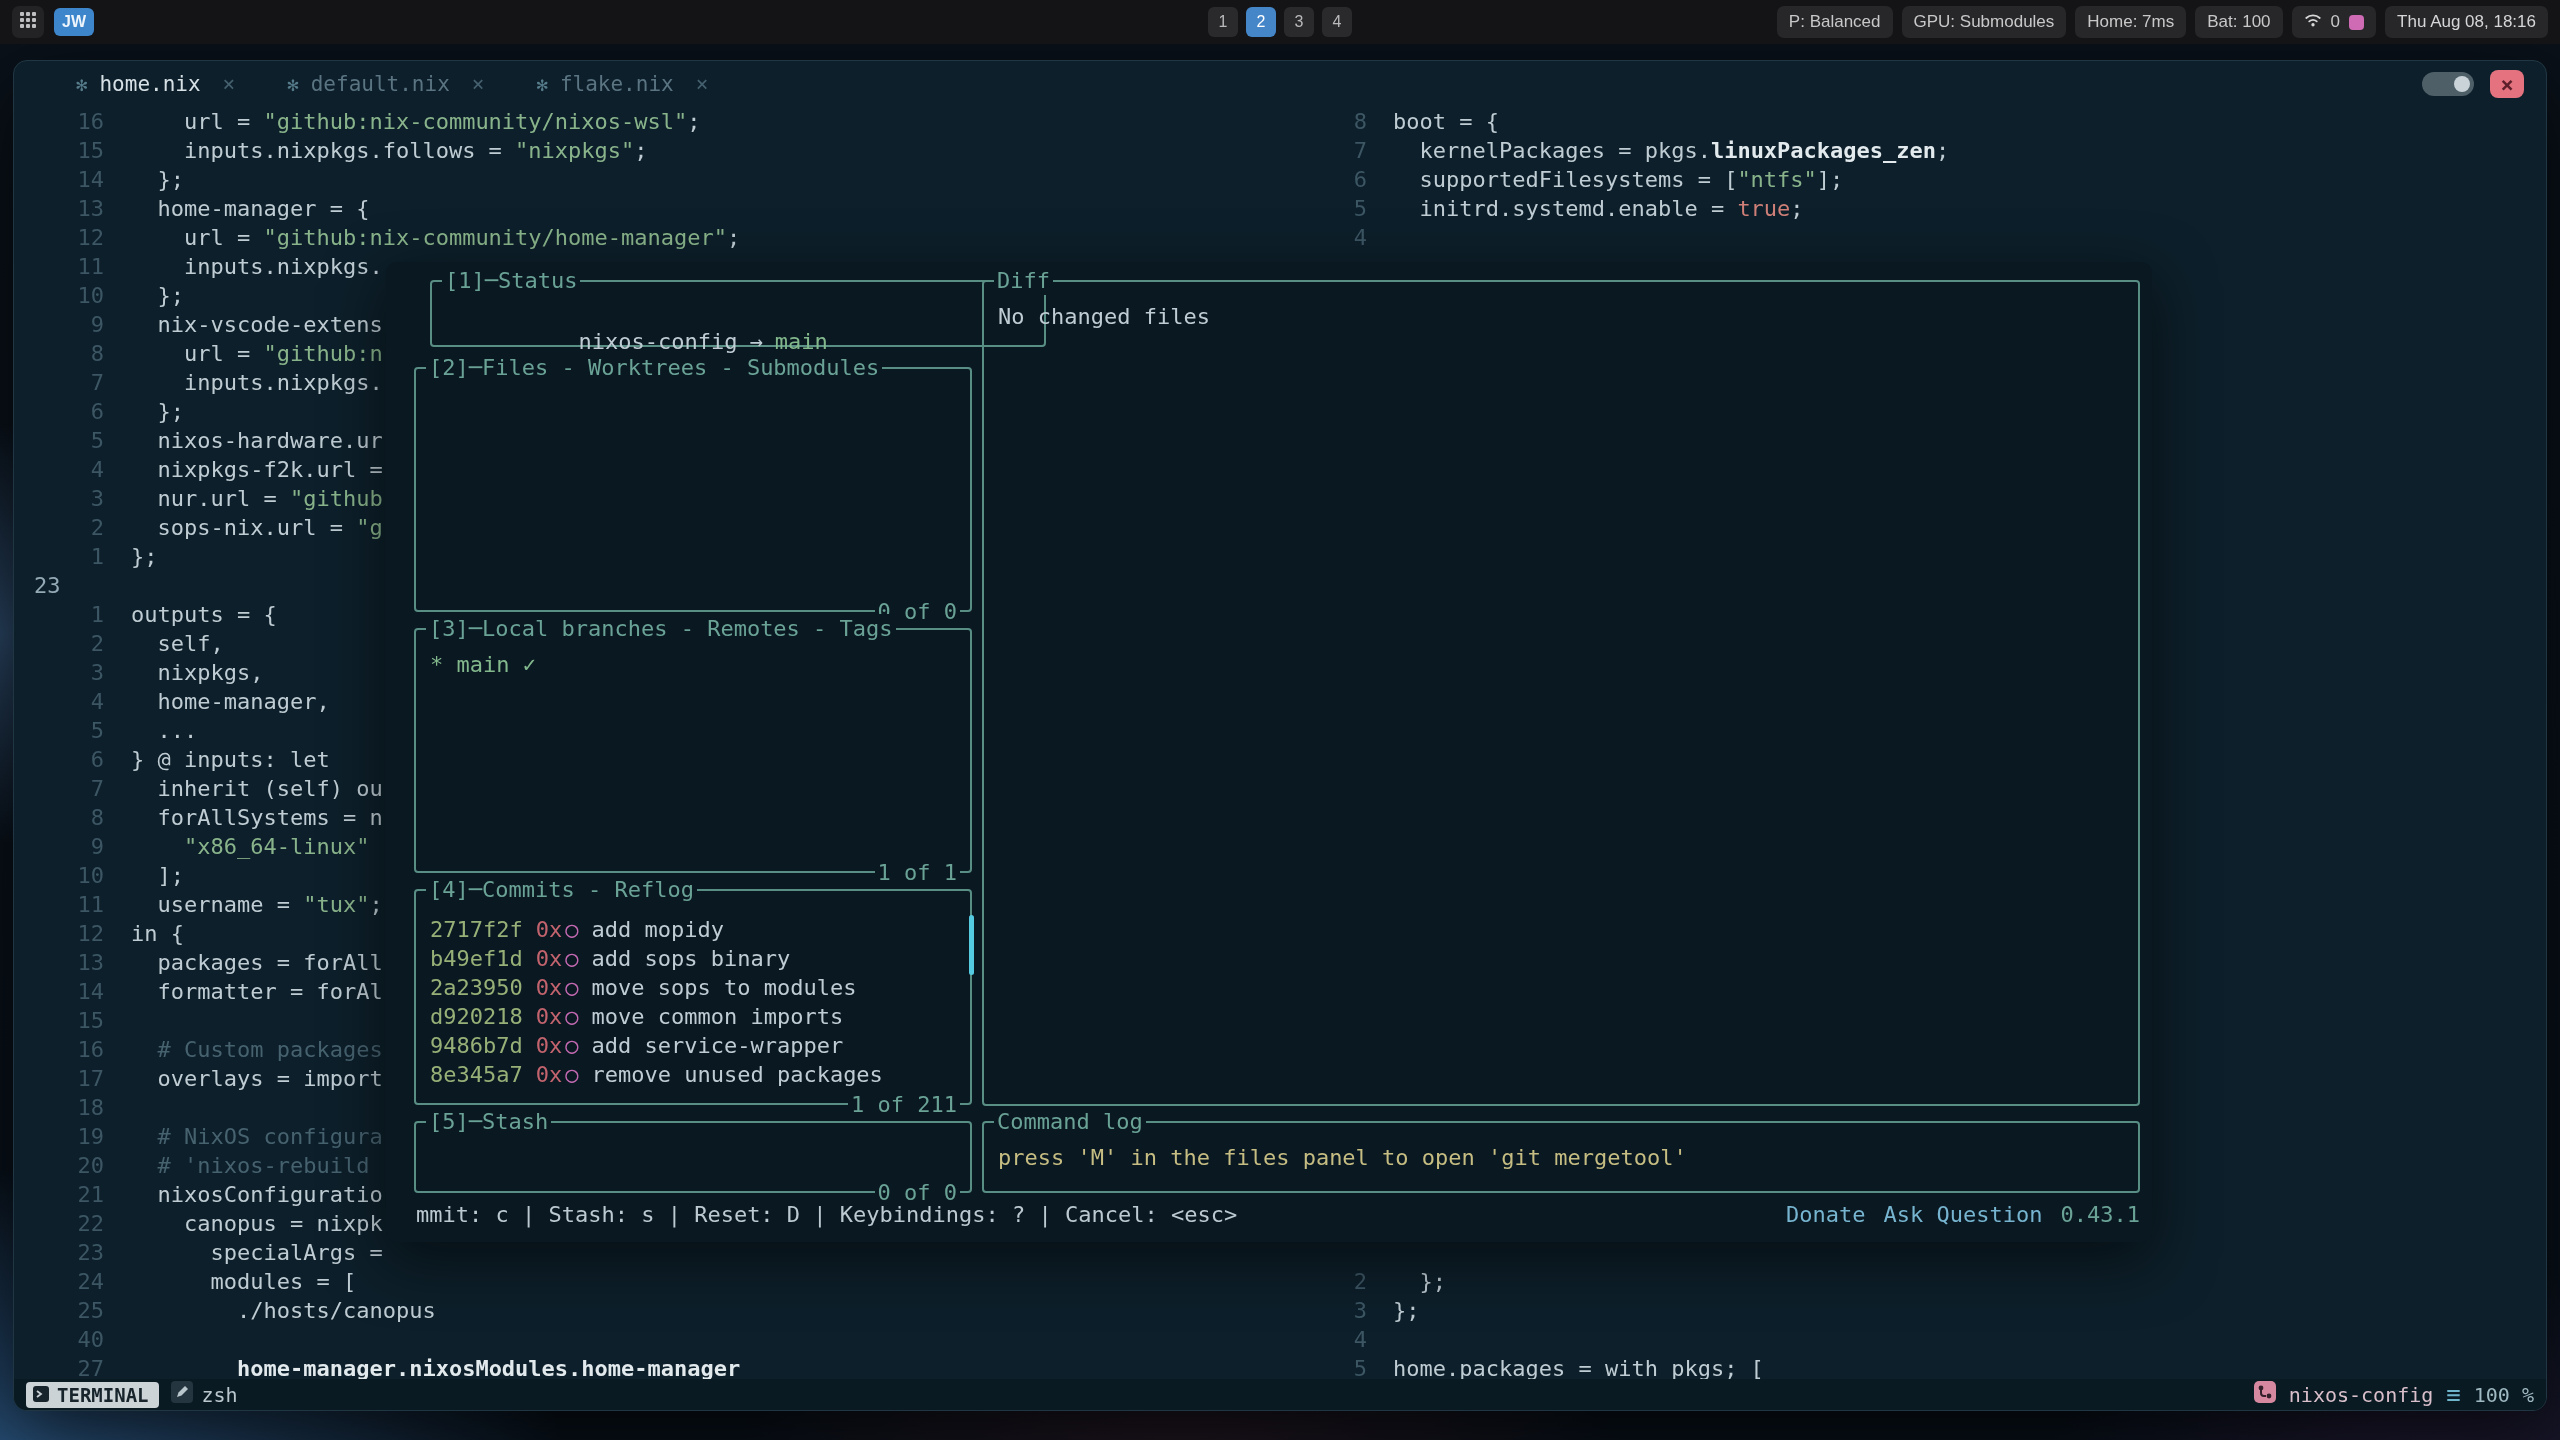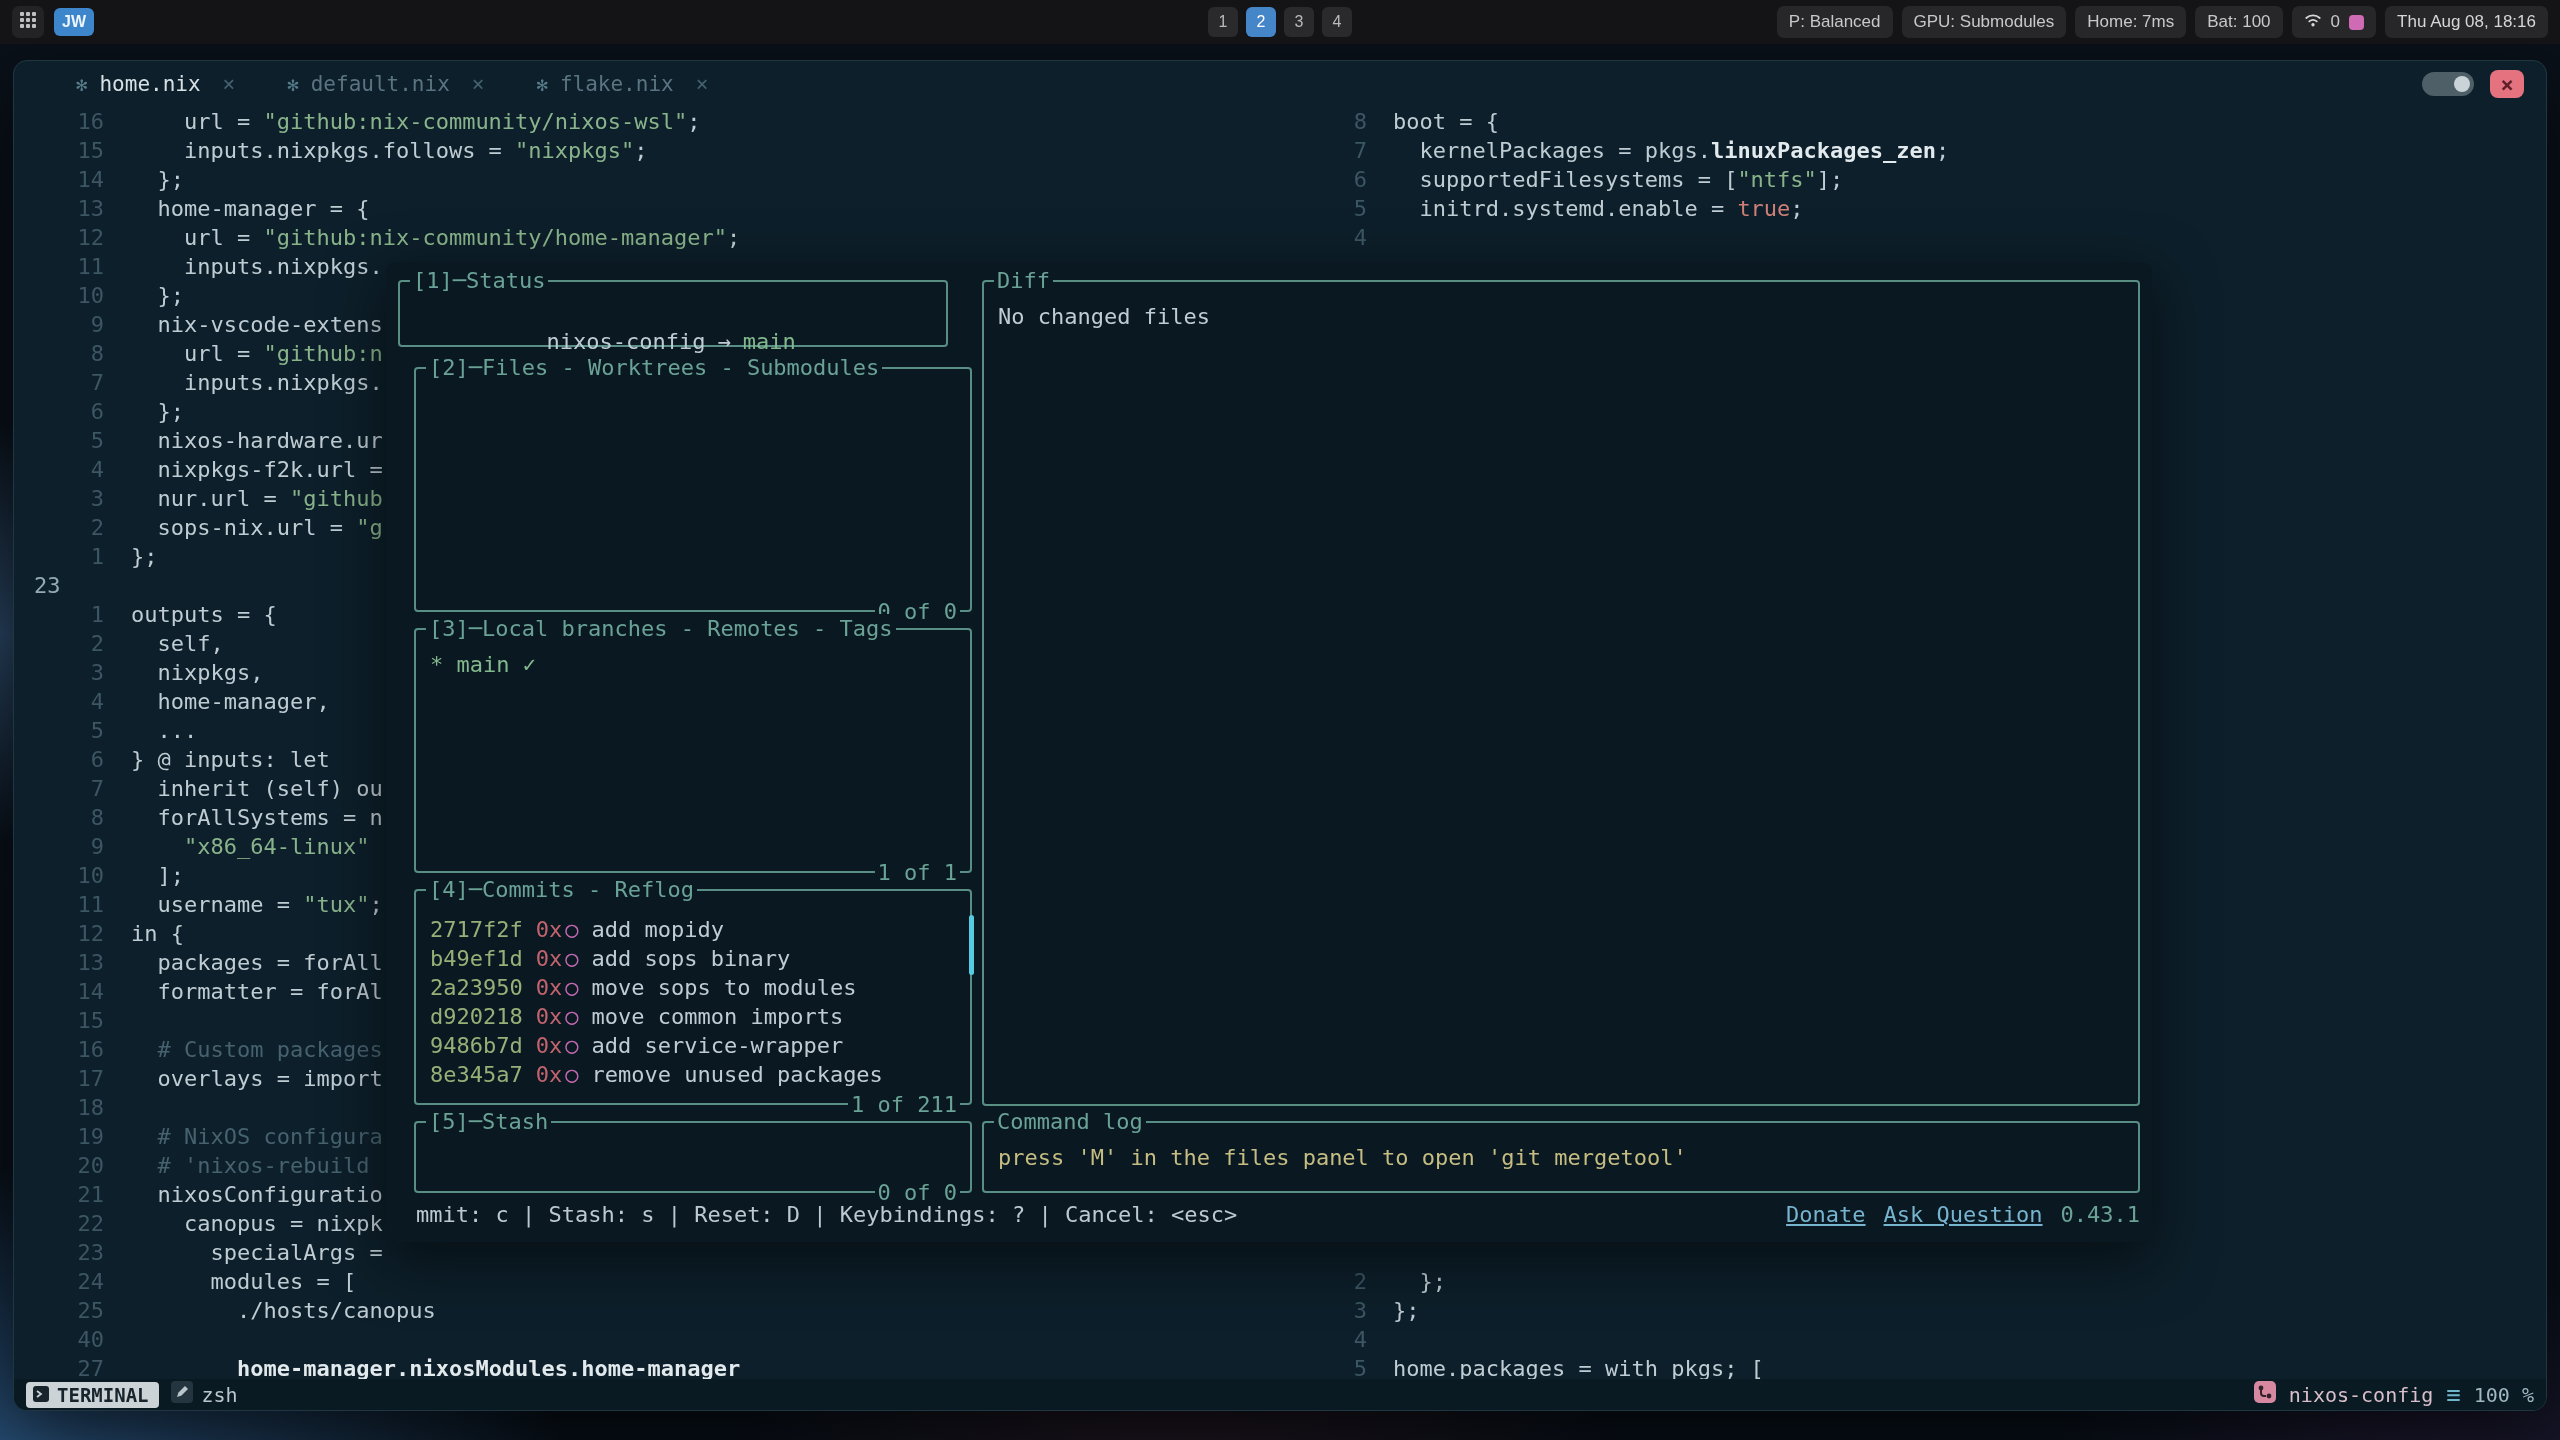--- a/index.html
+++ b/index.html
@@ -70,41 +70,41 @@
   
   #lazygit{position:absolute;left:372px;top:201px;width:1766px;height:980px;
     background:#0a1822;border-radius:10px;box-shadow:0 18px 60px rgba(0,0,0,.55);
     font-size:22px;z-index:10;color:#c0ccd3}
   .panel{position:absolute;border:2px solid #588e84;border-radius:4px}
   .panel-title{position:absolute;top:-16px;left:10px;background:#0a1822;padding:0 3px;
     color:#6aa396;white-space:pre;line-height:29px}
   .panel-count{position:absolute;bottom:-16px;right:10px;background:#0a1822;padding:0 3px;
     color:#6aa396;line-height:29px}
   .panel-body{padding:22px 14px 0;white-space:pre}
-  #p-status{left:12px;top:18px;width:550px;height:67px}
+  #p-status{left:44px;top:18px;width:616px;height:67px}
   #p-files{left:28px;top:105px;width:558px;height:245px}
   #p-branches{left:28px;top:366px;width:558px;height:245px}
   #p-commits{left:28px;top:627px;width:558px;height:216px}
   #p-stash{left:28px;top:859px;width:558px;height:72px}
   #p-diff{left:596px;top:18px;width:1158px;height:826px}
   #p-cmdlog{left:596px;top:859px;width:1158px;height:72px}
   .branch-line{color:#83b88c}
   .status-branch{color:#83b88c}
   .status-arrow{margin:0 12px}
   .commit-row{height:29px;line-height:29px;white-space:pre}
   .cm-hash{color:#97b077;margin-right:13px}
   .cm-author{color:#c2636d;margin-right:3px}
   .cm-bullet{color:#c46ab2;margin-right:13px}
   .cm-msg{color:#c0ccd3}
   .cmdlog-body{color:#c6bd82}
   #commits-scrollbar{position:absolute;right:-4px;top:24px;width:5px;height:60px;background:#54cbe0;border-radius:3px}
   #lg-keybar{position:absolute;left:30px;top:938px;width:1724px;display:flex;
     justify-content:space-between;line-height:29px;color:#bcc9d0}
   .lg-links{display:flex;gap:18px}
-  .lg-link{color:#76b4cf;text-decoration:underline}
+  .lg-link{color:#76b4cf;}
   .lg-version{color:#6aa396}
 
   
   #statusbar{position:absolute;left:0;right:0;bottom:0;height:31px;background:#0a1a23;
     display:flex;align-items:center;padding:0 12px;gap:12px;font-size:20px;z-index:12}
   .mode-chip{background:#ccd3d7;color:#17242c;padding:1px 10px 1px 7px;border-radius:4px;
     font-weight:bold;display:flex;align-items:center;gap:8px;font-size:19px;height:26px}
   .shell-group{display:flex;align-items:center;gap:9px;color:#b9c6cc}
   .sb-right{margin-left:auto;display:flex;align-items:center;gap:13px}
   .repo-label{color:#d9bfca}

